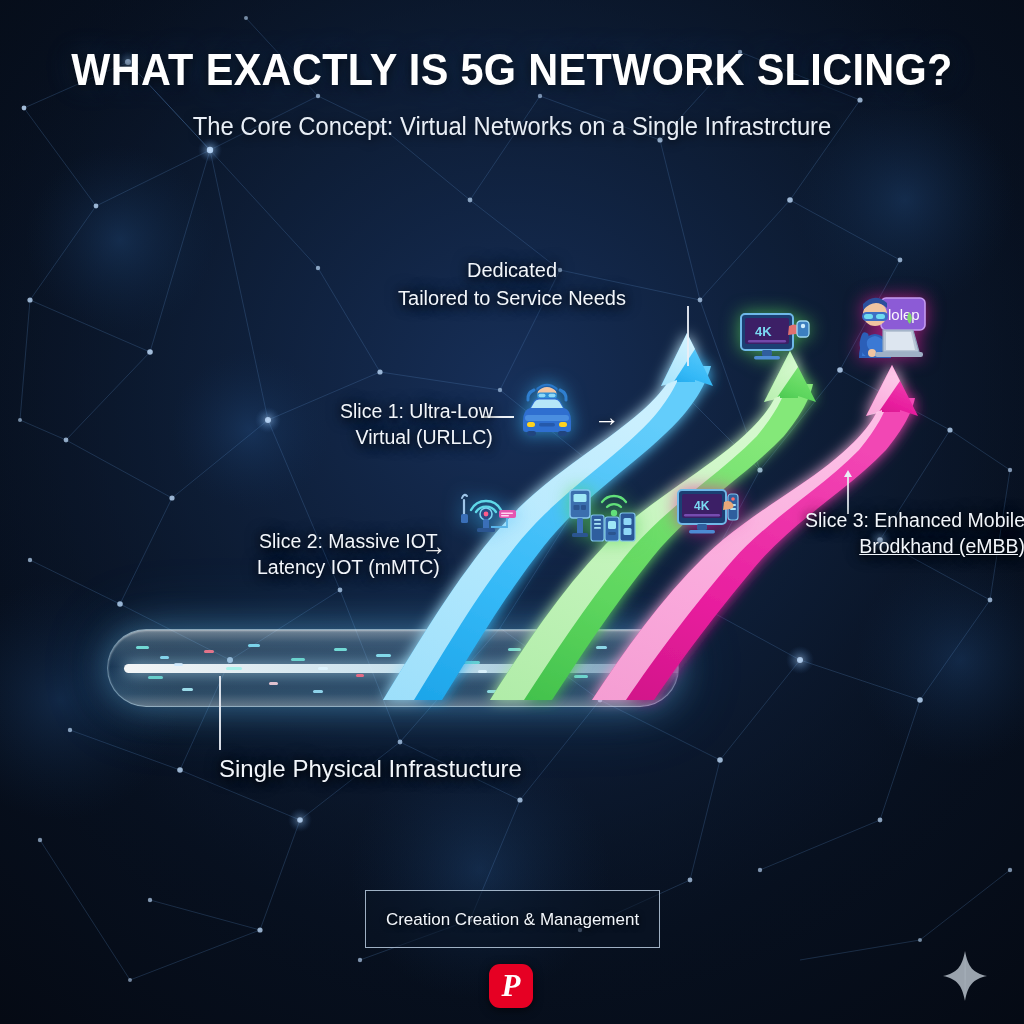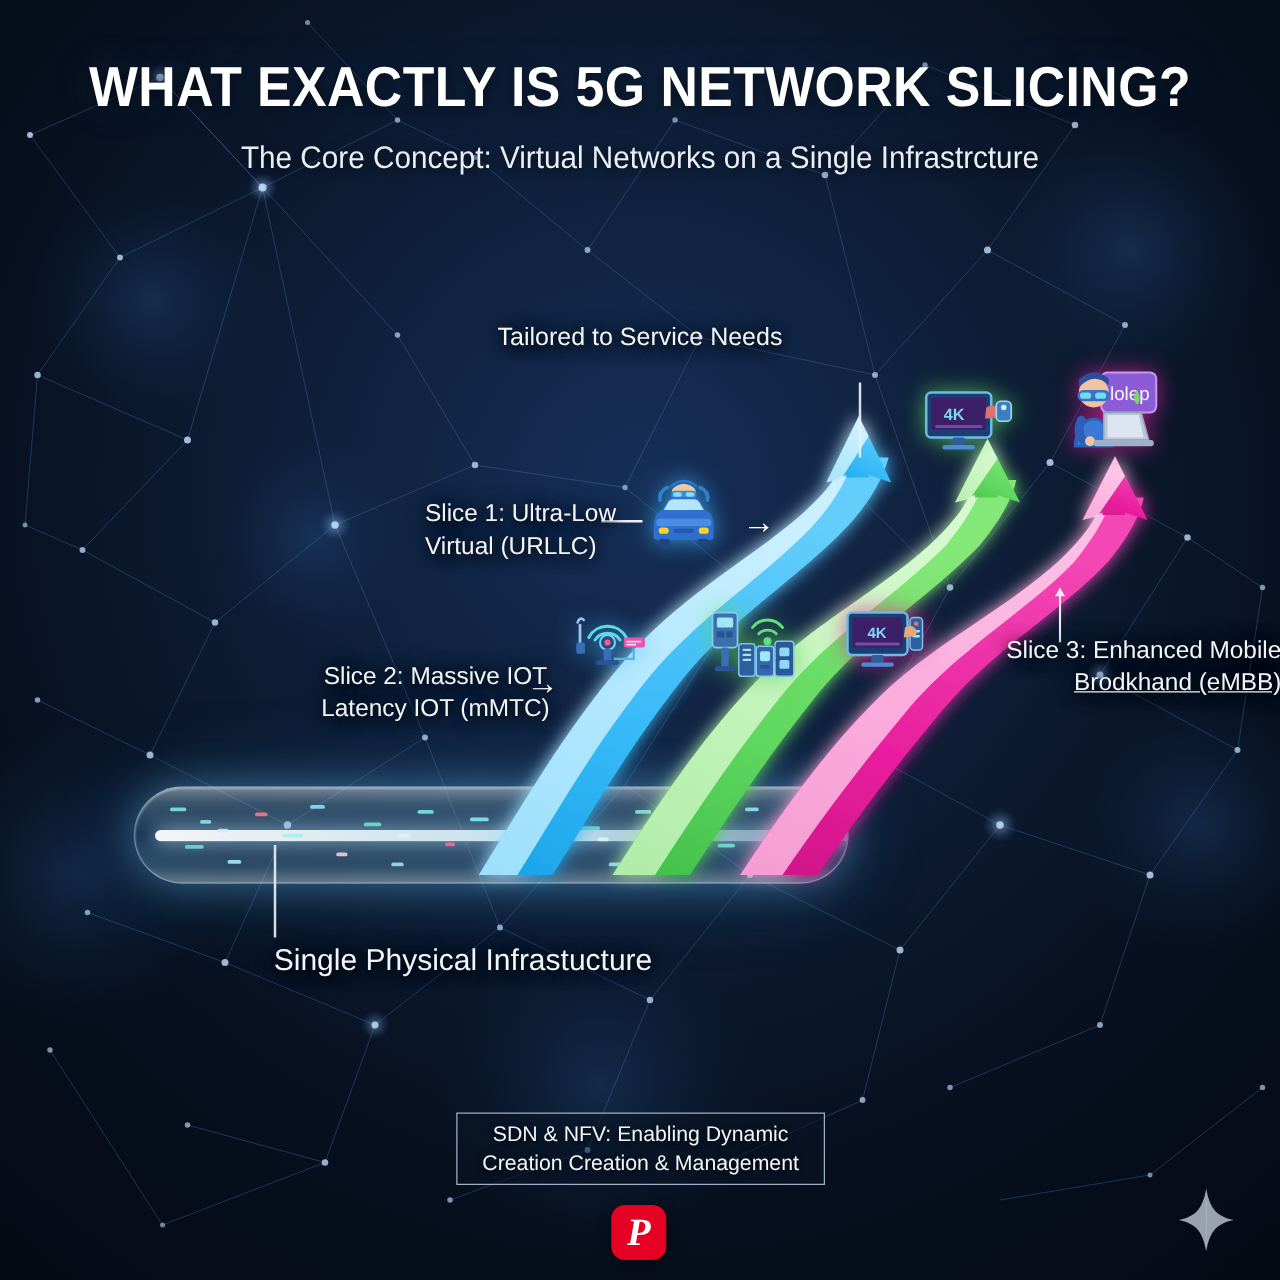--- a/index.html
+++ b/index.html
@@ -49,21 +49,21 @@
     font-size:19.5px;
     line-height:26px;
     text-shadow:0 2px 9px rgba(0,0,0,.95), 0 0 16px rgba(0,0,0,.7);
     z-index:38;
     white-space:nowrap;
   }
   #label-dedicated {
     left:512px; top:256px; transform:translateX(-50%);
     text-align:center; font-size:20px; line-height:28px;
   }
-  #label-slice1 { left:340px; top:398px; text-align:left; }
+  #label-slice1 { left:340px; top:398px; text-align:right; }
   #label-slice2 { left:257px; top:528px; text-align:center; }
   #label-slice3 { left:805px; top:507px; text-align:right; }
   #label-infra  { left:219px; top:756px; font-size:24px; }
 
   
   .leader { position:absolute; background:#e9eef5; z-index:37; opacity:.92; }
   #leader-dedicated { left:687px; top:306px; width:1.6px; height:60px; }
   #leader-infra     { left:219px; top:676px; width:1.6px; height:74px; }
   .leader-dash { position:absolute; height:2px; background:#eef3f9; z-index:37; }
   #dash-slice1 { left:481px; top:416px; width:33px; }
@@ -568,20 +568,21 @@
 
     <circle cx="23" cy="57" r="4" fill="#f0c4a0"></circle>
     <circle cx="38" cy="55" r="4" fill="#f0c4a0"></circle>
 
     <path d="M34 34 l30 0 l6 22 l-36 0 Z" fill="#b9c6d6" stroke="#8fa4bd" stroke-width="1.2"></path>
     <path d="M37 36 l25 0 l4 18 l-29 0 Z" fill="#dde6f0"></path>
     <rect x="26" y="56" width="48" height="5" rx="2.2" fill="#9fb0c6"></rect>
   </svg>
 
   <div class="label" id="label-dedicated">
+    <div>Dedicated</div>
     <div>Tailored to Service Needs</div>
   </div>
   <div class="leader" id="leader-dedicated"></div>
 
   <div class="label" id="label-slice1">
     <div>Slice 1: Ultra-Low</div>
     <div>Virtual (URLLC)</div>
   </div>
   <div class="leader-dash" id="dash-slice1"></div>
   <div class="mini-arrow" id="arrow-slice1">→</div>
@@ -599,21 +600,20 @@
   <svg class="leader-arrowhead" style="left:841px; top:468px;" width="14" height="46" viewBox="0 0 14 46">
     <path d="M7 46 L7 5" stroke="#e9eef5" stroke-width="1.7"></path>
     <path d="M7 2 L11 9 L3 9 Z" fill="#e9eef5"></path>
   </svg>
 
   <div class="label" id="label-infra">Single Physical Infrastucture</div>
   <div class="leader" id="leader-infra"></div>
 
   <div id="sdn-box">
     <div id="sdn-text">
-      <div>SDN &amp; NFV: Enabling Dynamic</div>
       <div>Creation Creation &amp; Management</div>
     </div>
   </div>
 
   <div id="pinterest-logo">
     <span class="p-glyph">P</span>
   </div>
 
   <svg id="sparkle-icon" width="46" height="52" viewBox="0 0 46 52">
     <path d="M23 1 C26 17 31 23 45 26 C31 29 26 35 23 51 C20 35 15 29 1 26 C15 23 20 17 23 1 Z" fill="#9aa3ad"></path>

